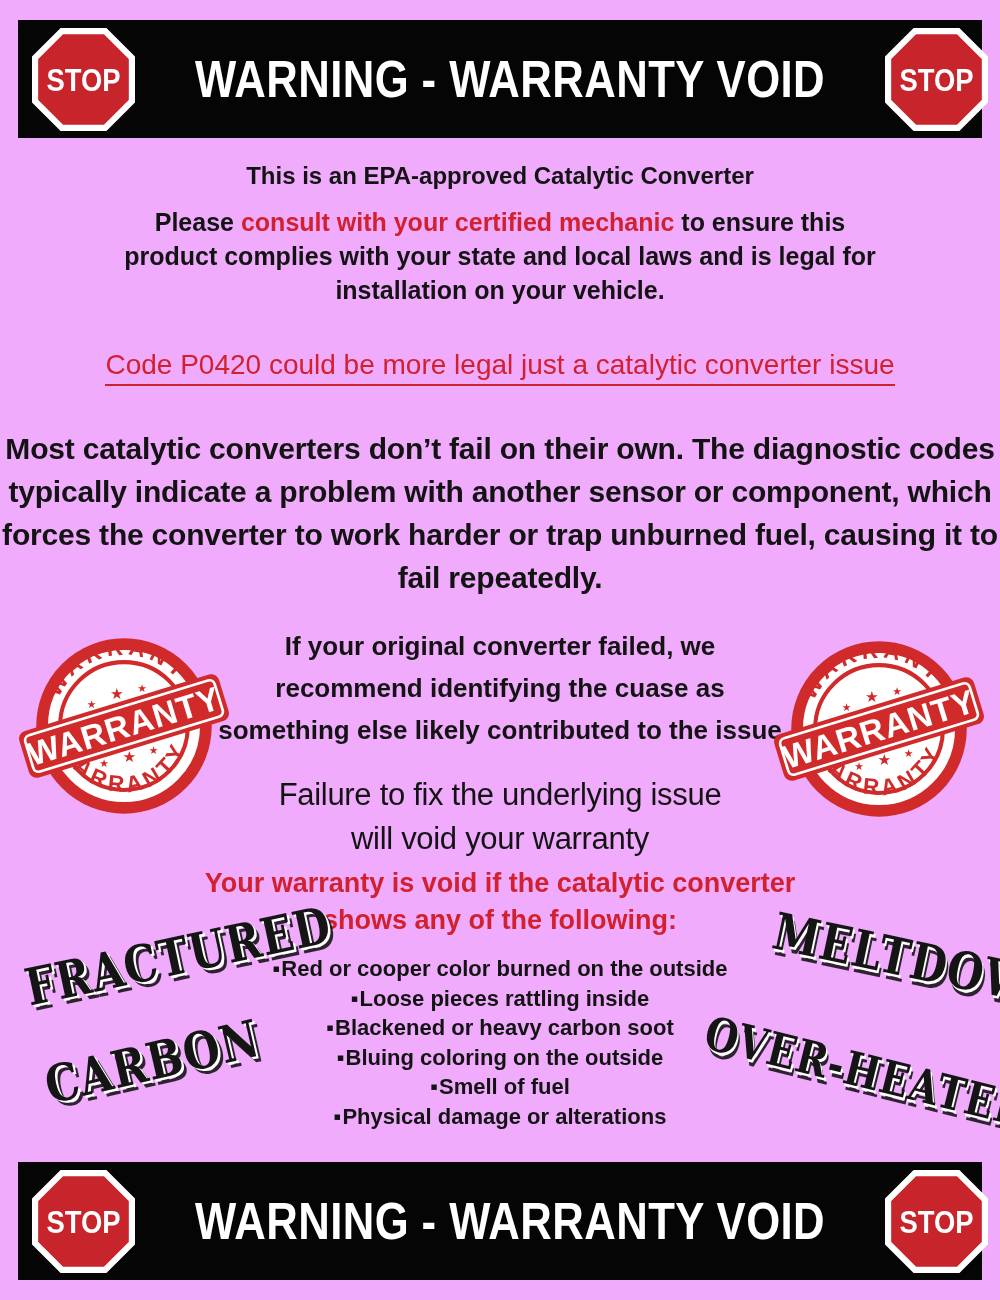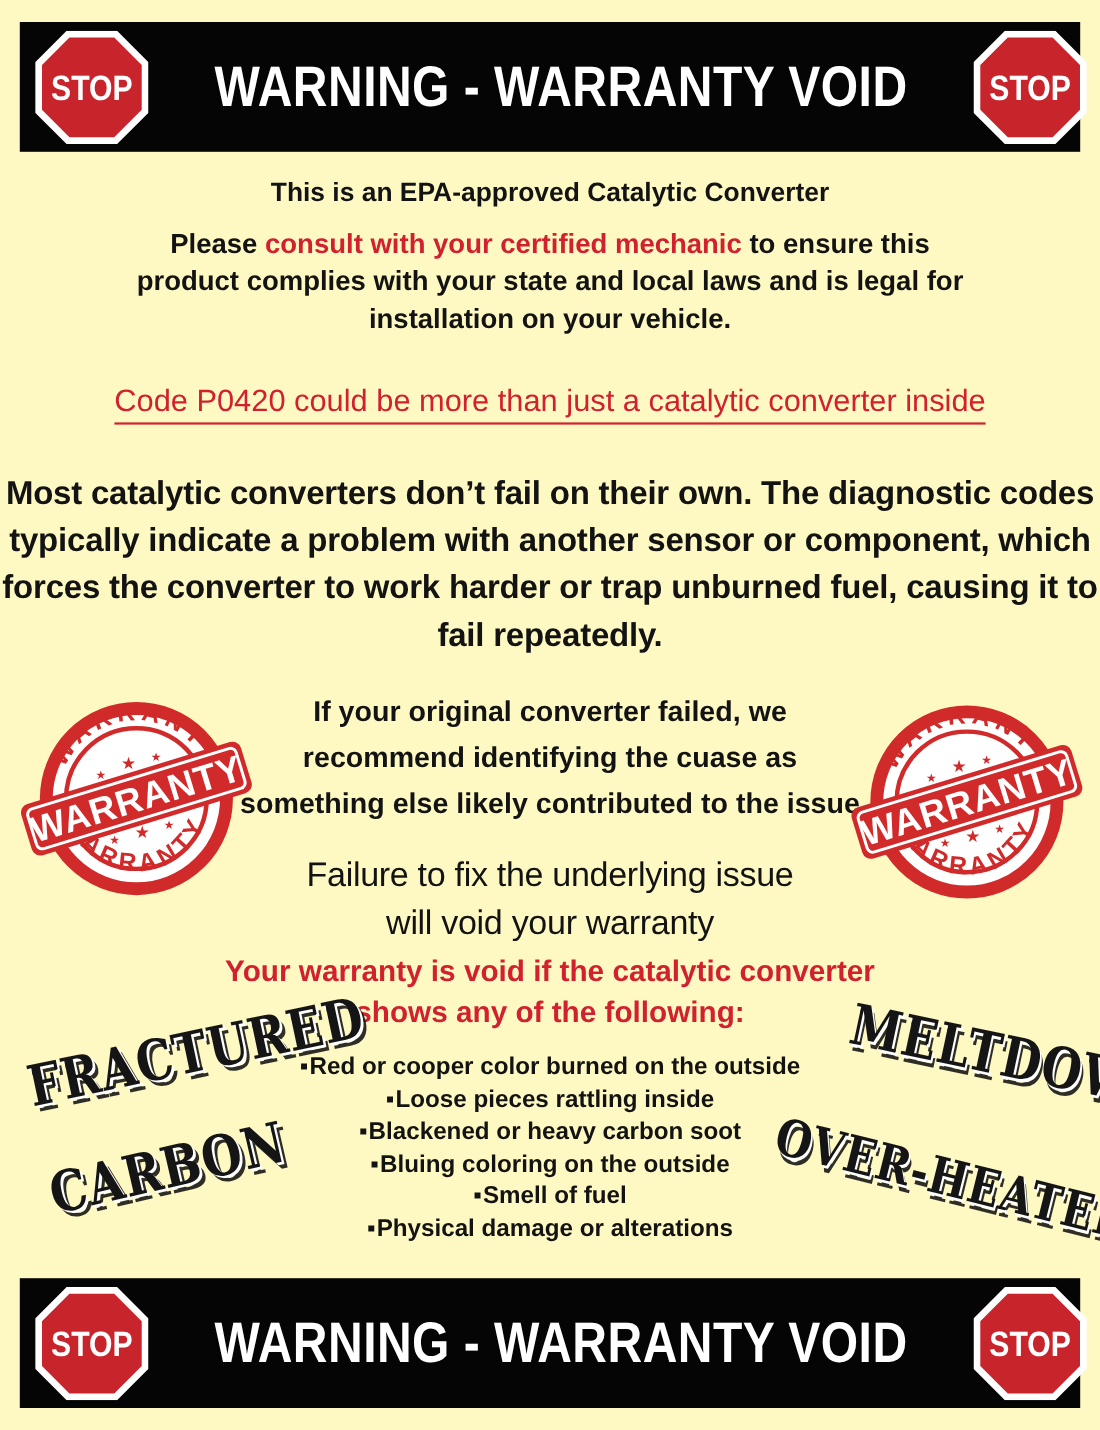--- a/index.html
+++ b/index.html
@@ -5,21 +5,21 @@
   :root {
     --accent-red: #d1212e;
     --stamp-red: #d02a2a;
     --stop-red: #c8242b;
     --banner-bg: #050505;
     --text-black: #131313;
   }
   * { margin:0; padding:0; box-sizing:border-box; }
   body { background:#ffffff; font-family:"Liberation Sans", sans-serif; }
   .page {
-    position:relative; width:1000px; height:1300px; background:#fef9c3;
+    position:relative; width:1000px; height:1300px; background:#f0abfc;
     overflow:hidden; color:var(--text-black); margin:0 auto;
   }
 
   
   .banner {
     position:absolute; left:18px; width:964px; height:118px;
     background:var(--banner-bg);
     display:flex; align-items:center; justify-content:space-between;
     padding:0 14px;
   }
@@ -111,21 +111,21 @@
 
     <div class="epa-line">This is an EPA-approved Catalytic Converter</div>
 
     <div class="consult">
       <div><span>Please </span><span class="red-text">consult with your certified mechanic</span><span> to ensure this</span></div>
       <div>product complies with your state and local laws and is legal for</div>
       <div>installation on your vehicle.</div>
     </div>
 
     <div class="code-heading">
-      <span class="underlined">Code P0420 could be more than just a catalytic converter inside</span>
+      <span class="underlined">Code P0420 could be more legal just a catalytic converter issue</span>
     </div>
 
     <div class="diagnostic">
       <div>Most catalytic converters don’t fail on their own. The diagnostic codes</div>
       <div>typically indicate a problem with another sensor or component, which</div>
       <div>forces the converter to work harder or trap unburned fuel, causing it to</div>
       <div>fail repeatedly.</div>
     </div>
 
     <div class="recommendation">

